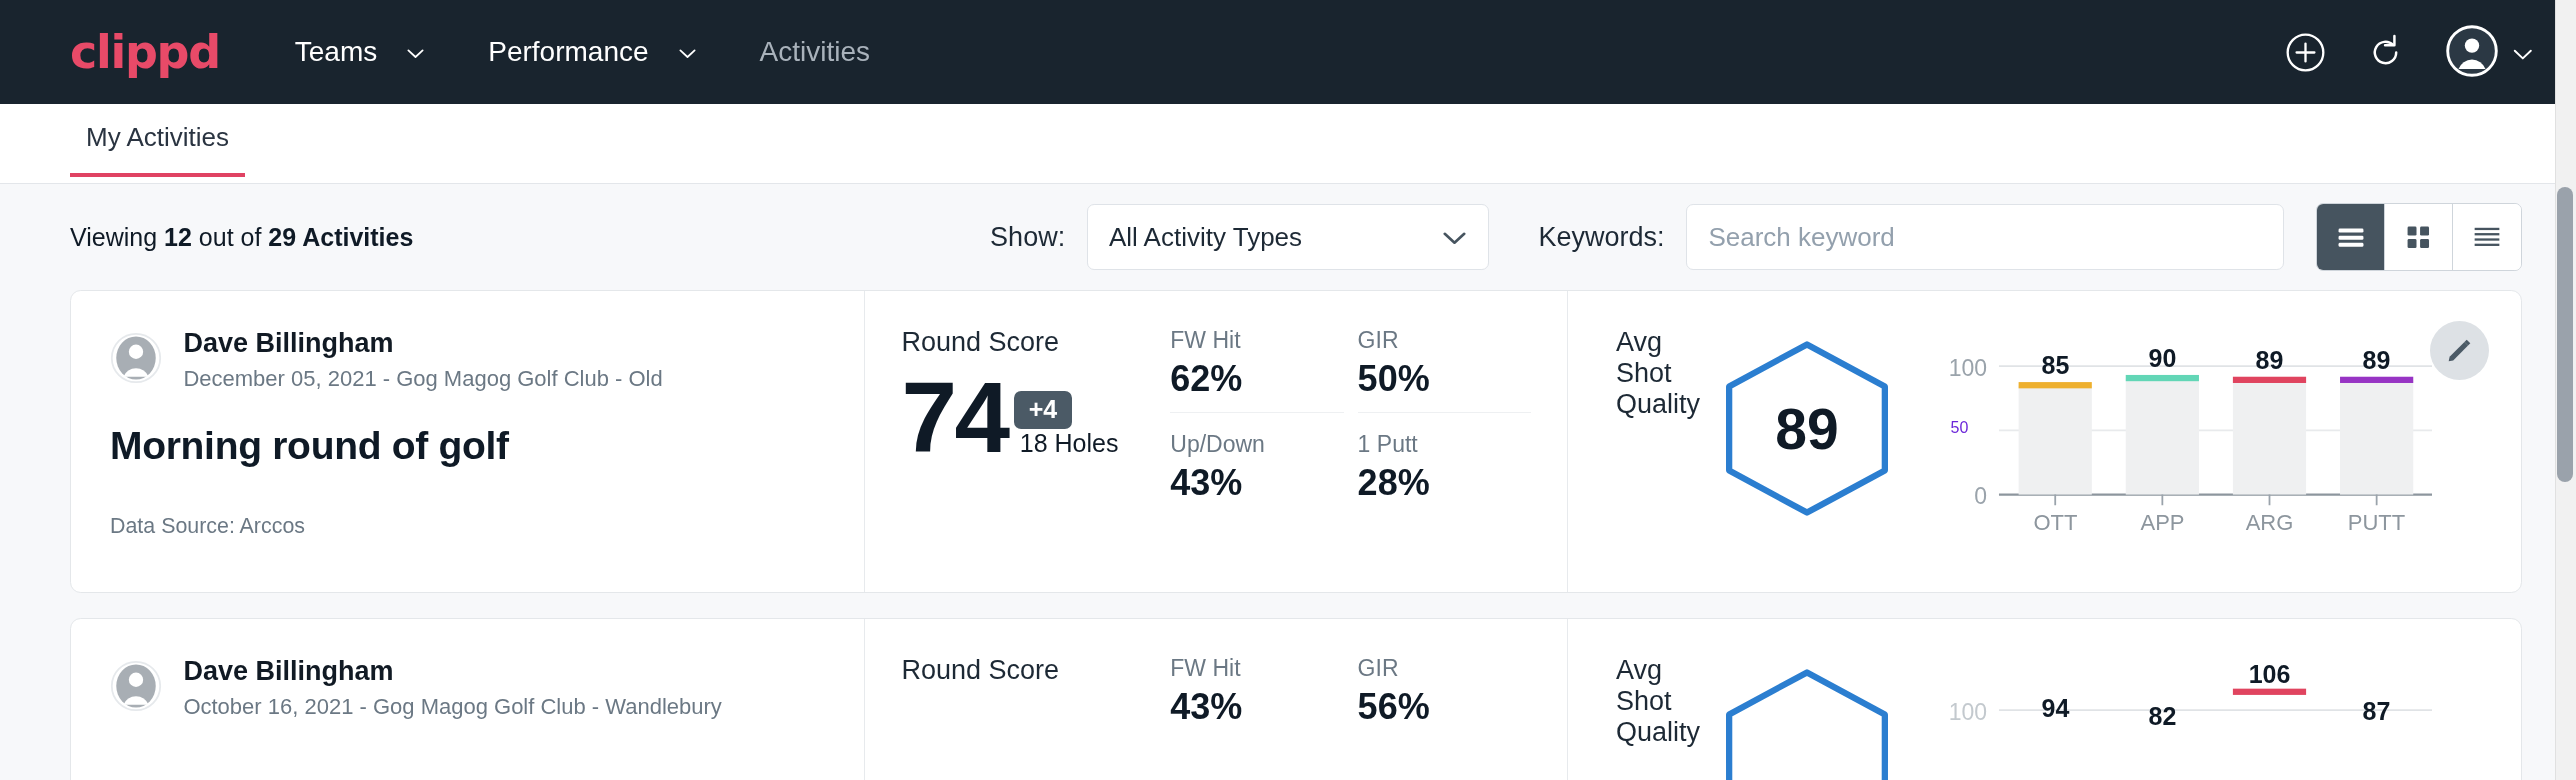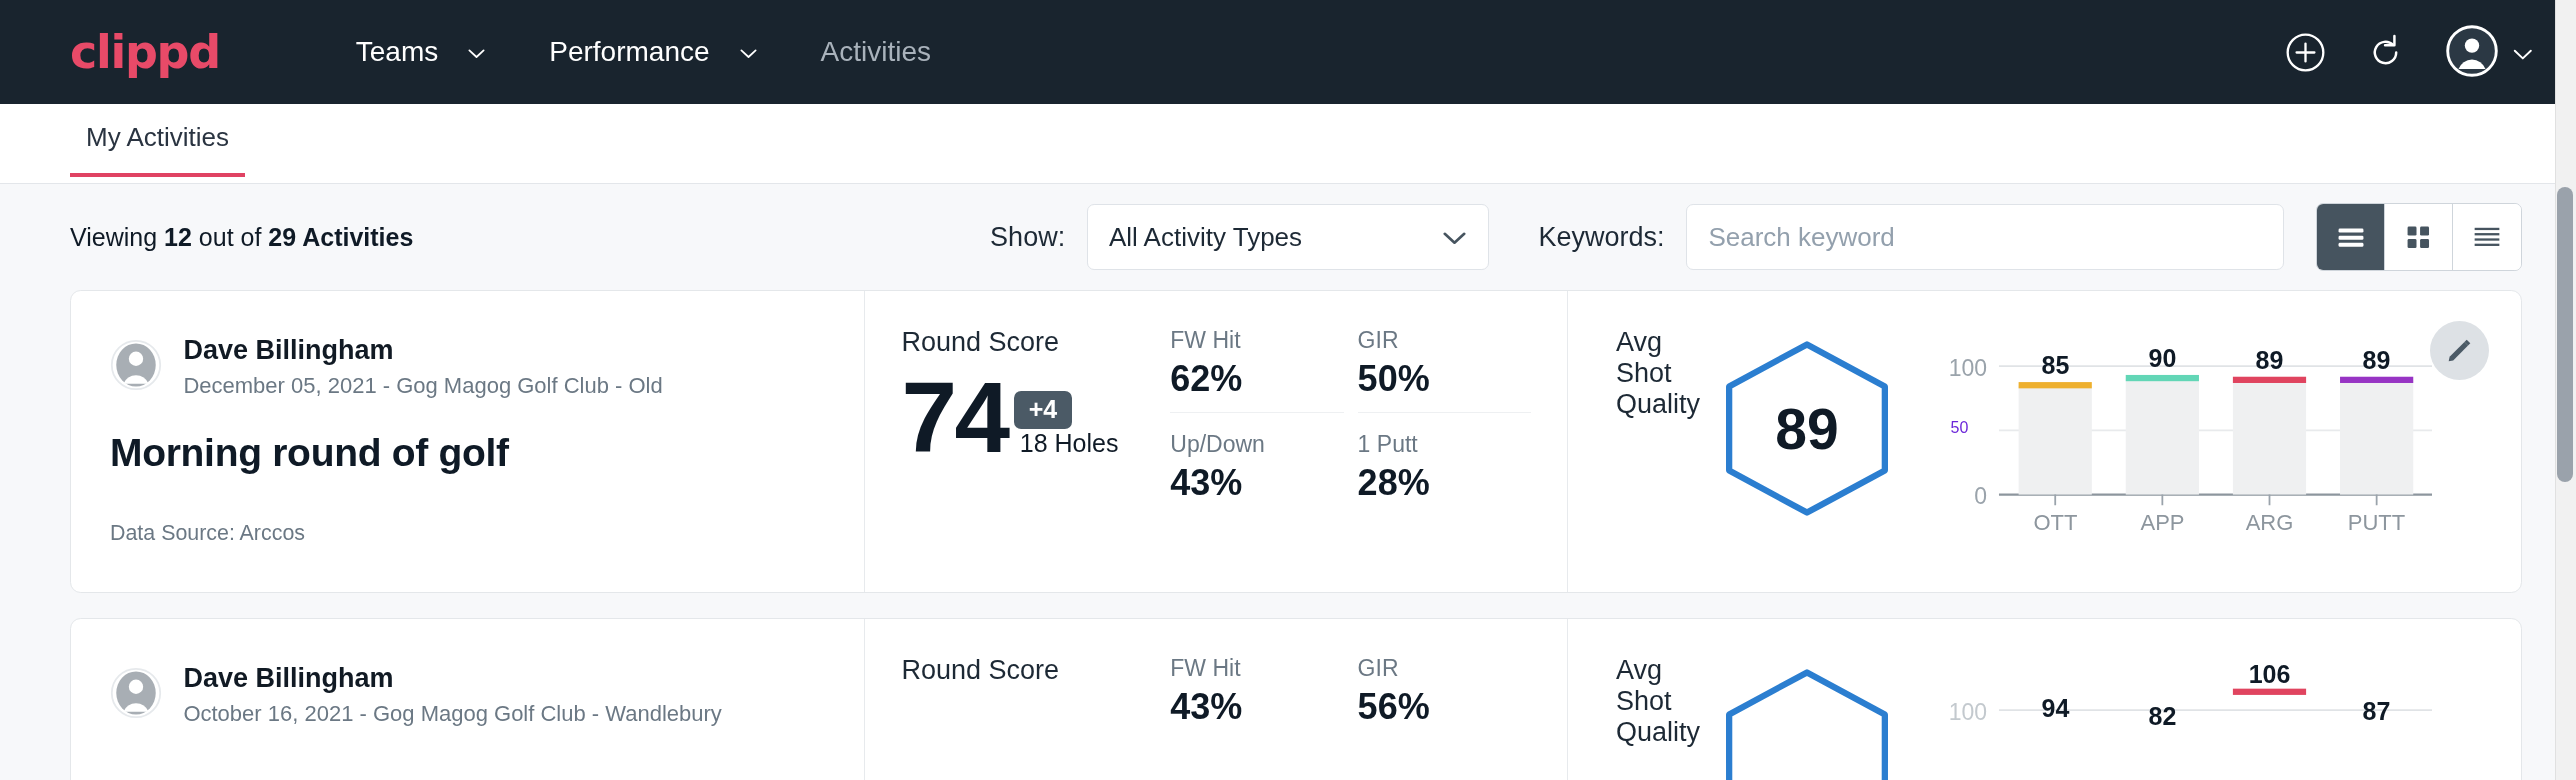--- a/index.html
+++ b/index.html
@@ -19,21 +19,21 @@
     align-items: center;
     padding: 0 46px 0 70px;
     position: relative;
   }
   .logo {
     font-family: "DejaVu Sans", sans-serif;
     font-size: 46px;
     font-weight: 700;
     color: #e84a68;
     letter-spacing: -1.3px;
-    margin-right: 104px;
+    margin-right: 43px;
     line-height: 1;
   }
   .nav-items { display: flex; align-items: center; gap: 0; }
   .nav-item {
     display: flex;
     align-items: center;
     gap: 30px;
     color: #ffffff;
     font-size: 28px;
     padding: 0 32px;
@@ -156,21 +156,21 @@
     margin-bottom: 25px;
     position: relative;
     overflow: hidden;
   }
   .col-info {
     width: 803px;
     padding: 36px 39px 0 39px;
     border-right: 0.9px solid #e7eaed;
     position: relative;
   }
-  .who { display: flex; align-items: center; gap: 21.4px; margin-top: 7px; }
+  .who { display: flex; align-items: center; gap: 21.4px; }
   .who-text .name { font-size: 27px; font-weight: 700; color: #111a24; line-height: 1.25; }
   .who-text .meta { font-size: 22px; color: #6b7884; margin-top: 5.4px; }
   .card-title {
     font-size: 39px;
     font-weight: 700;
     color: #0f1a26;
     margin-top: 32px;
     letter-spacing: -0.3px;
   }
   .datasource { font-size: 21.4px; color: #6b7884; margin-top: 46px; }

